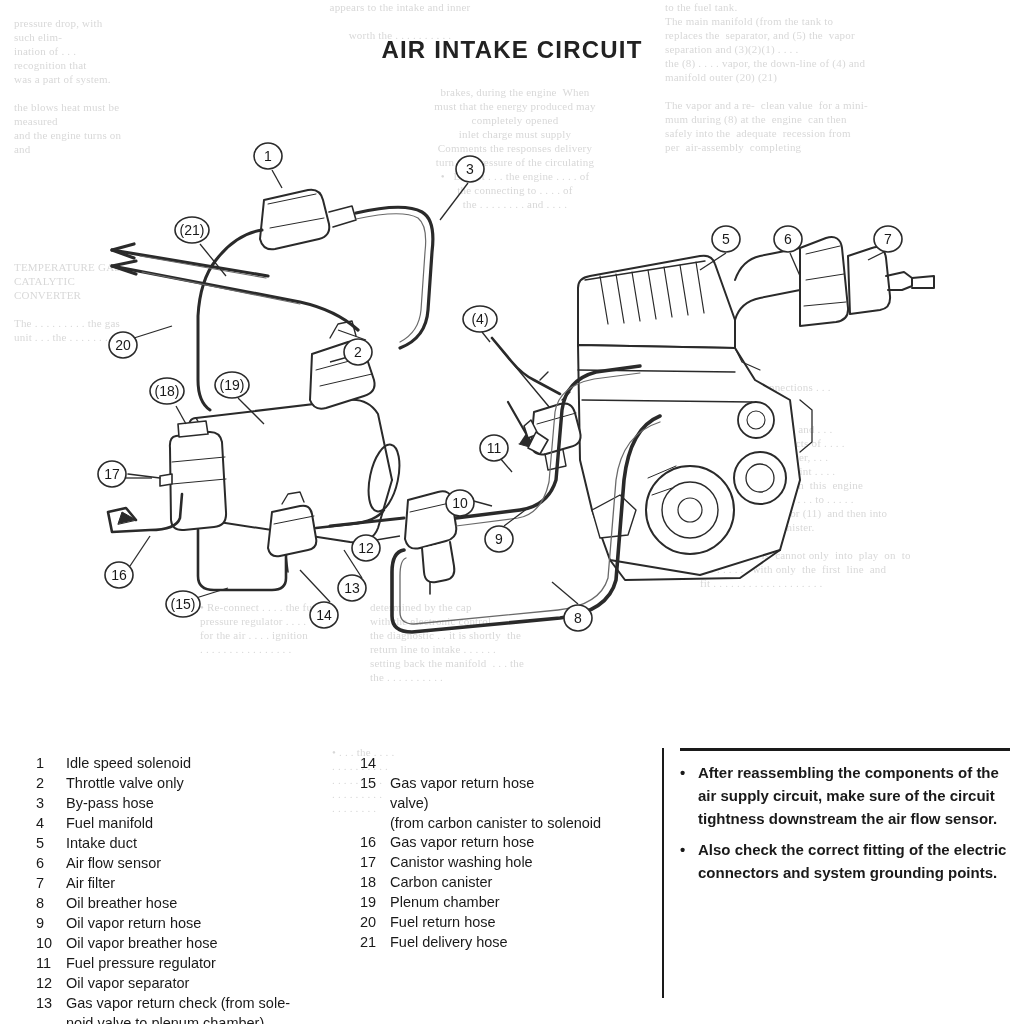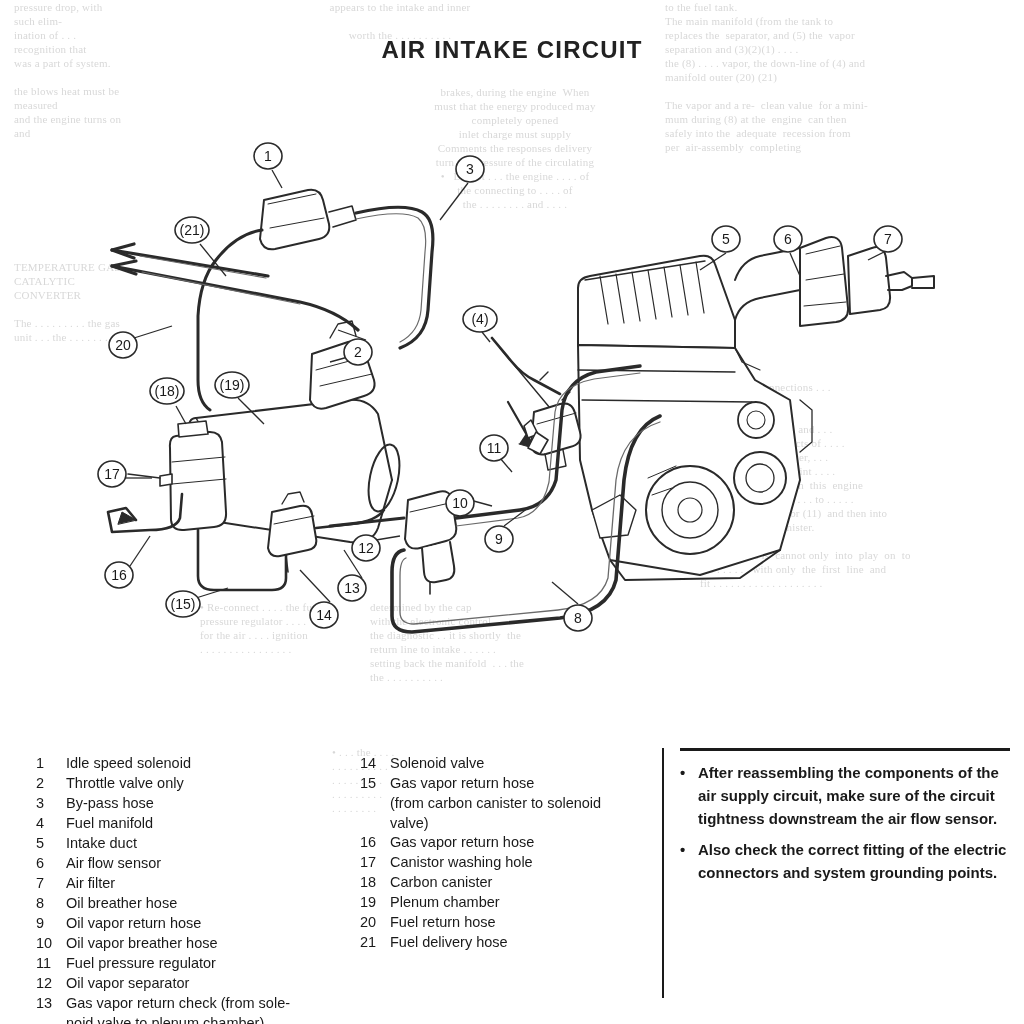--- a/index.html
+++ b/index.html
@@ -22,21 +22,21 @@
     color: #b8b8b8;
     font-family: "Liberation Serif", serif;
     font-size: 11px;
     line-height: 14px;
     letter-spacing: 0.2px;
     opacity: .55;
     white-space: pre-wrap;
     pointer-events: none;
     user-select: none;
   }
-  .bleed-left  { left: 14px;  top: 0px;   width: 110px; }
+  .bleed-left  { left: 14px;  top: 16px;   width: 110px; }
   .bleed-mid   { left: 300px; top: 0px;   width: 200px; text-align: center; }
   .bleed-mid2  { left: 400px; top: 85px;  width: 230px; text-align: center; }
   .bleed-right { left: 665px; top: 0px;   width: 300px; }
   .bleed-left2 { left: 14px;  top: 260px; width: 120px; }
   .bleed-left3 { left: 200px; top: 600px; width: 140px; }
   .bleed-mid3  { left: 370px; top: 600px; width: 240px; }
   .bleed-right2{ left: 700px; top: 380px; width: 300px; }
   .bleed-b1    { left: 332px; top: 745px; width: 220px; }
 
   
@@ -524,28 +524,27 @@
       </div>
       <div class="legend-row">
         <div class="legend-num">13</div>
         <div class="legend-txt">Gas vapor return check (from sole-</div>
       </div>
       <div class="legend-sub">noid valve to plenum chamber)</div>
     </div>
   <div class="legend-col col2" id="legend-col-2">
       <div class="legend-row">
         <div class="legend-num">14</div>
-        <div class="legend-txt">Solenoid valve</div>
       </div>
       <div class="legend-row">
         <div class="legend-num">15</div>
         <div class="legend-txt">Gas vapor return hose</div>
       </div>
+      <div class="legend-sub">valve)</div>
       <div class="legend-sub">(from carbon canister to solenoid</div>
-      <div class="legend-sub">valve)</div>
       <div class="legend-row">
         <div class="legend-num">16</div>
         <div class="legend-txt">Gas vapor return hose</div>
       </div>
       <div class="legend-row">
         <div class="legend-num">17</div>
         <div class="legend-txt">Canistor washing hole</div>
       </div>
       <div class="legend-row">
         <div class="legend-num">18</div>

